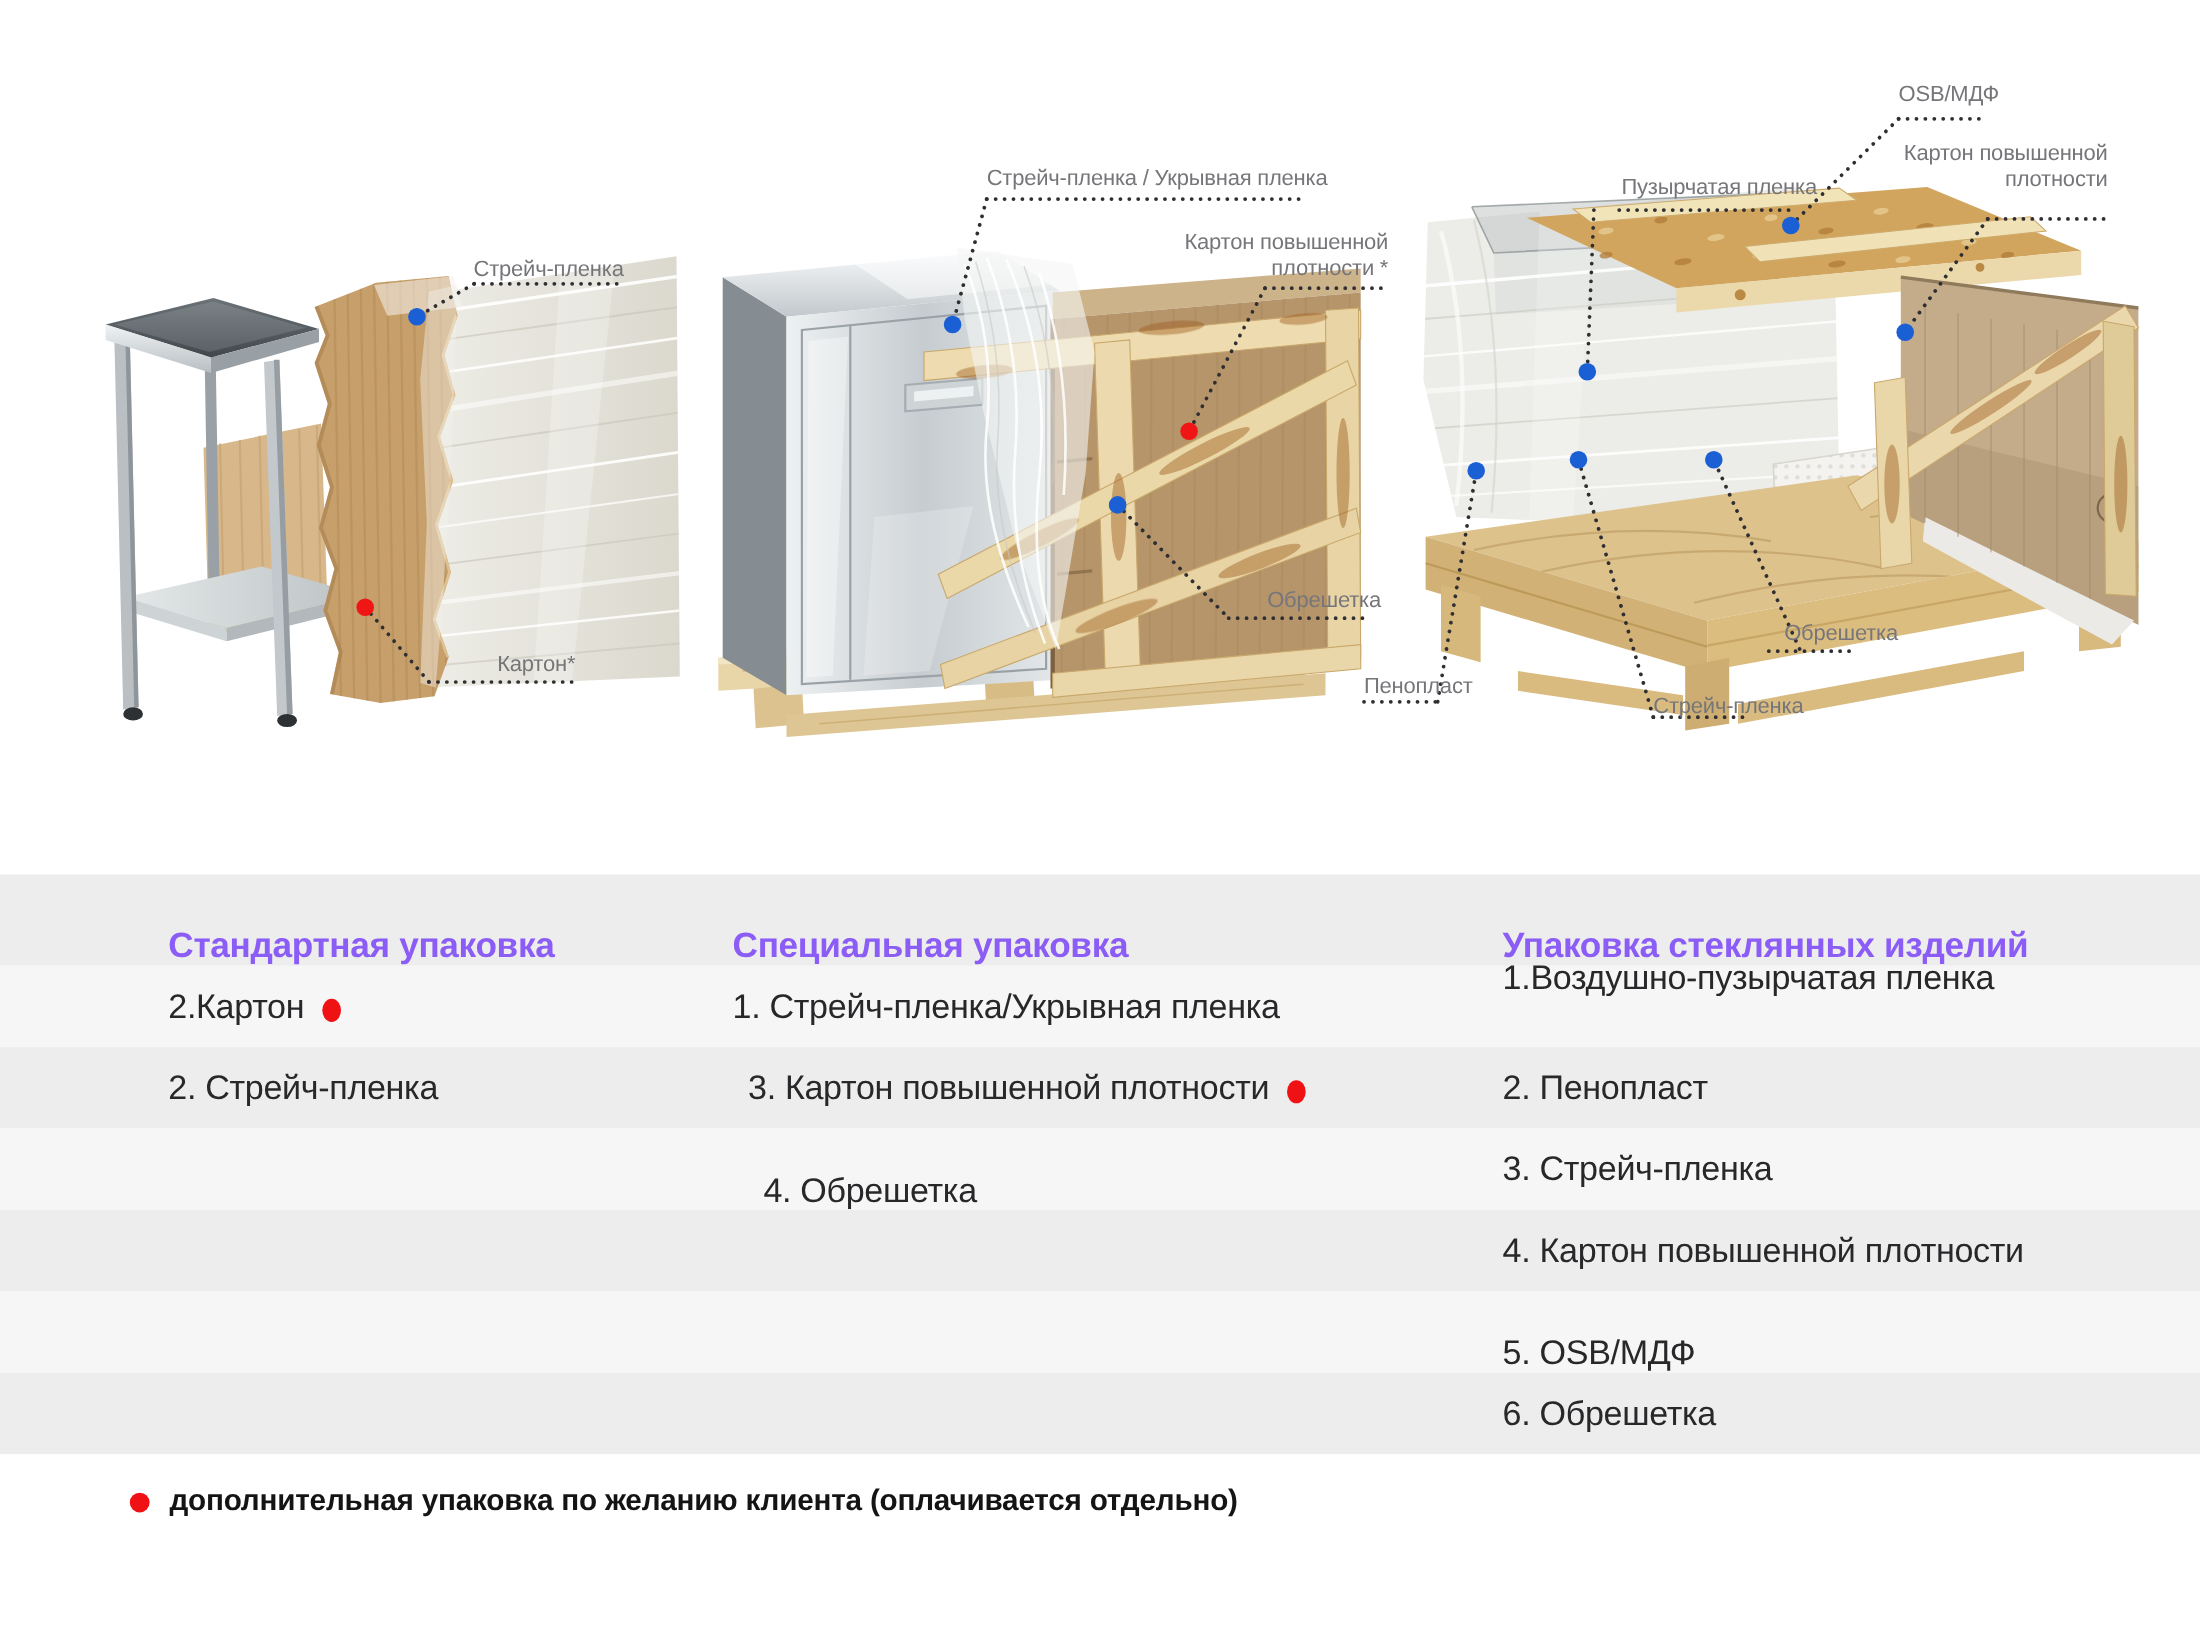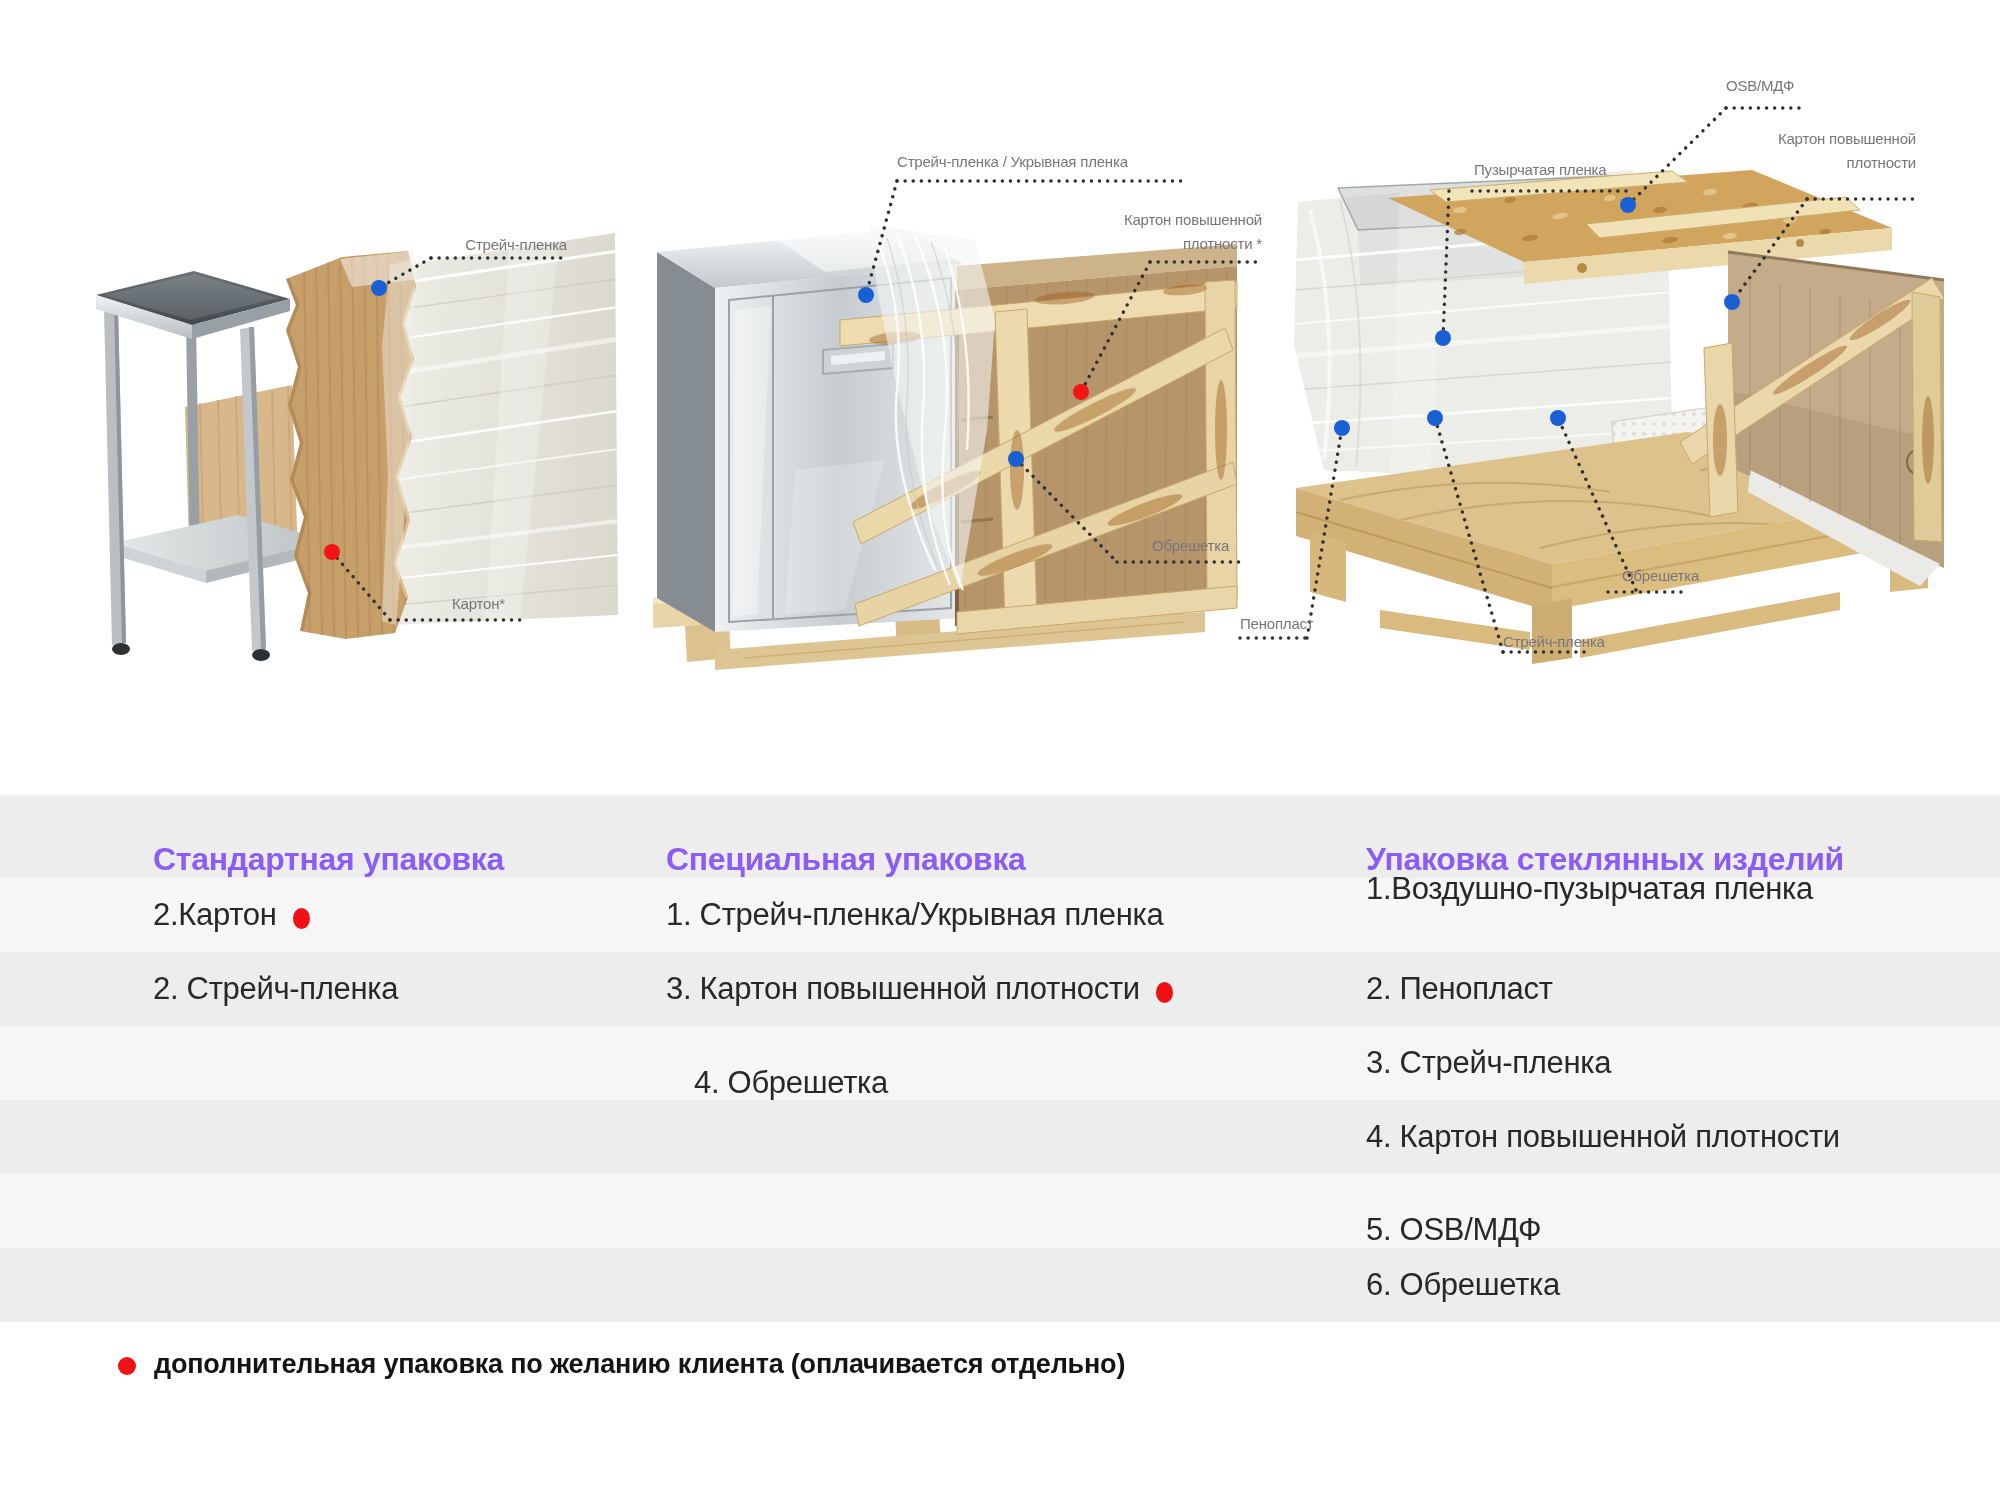--- a/index.html
+++ b/index.html
@@ -6,21 +6,21 @@
   body{
     width:2000px;height:1485px;position:relative;overflow:hidden;
     background:#ffffff;
     font-family:"Liberation Sans","DejaVu Sans",sans-serif;
     -webkit-font-smoothing:antialiased;
   }
   .abs{position:absolute;}
   
   .callout-label{
     position:absolute;
-    font-size:15px;line-height:24px;letter-spacing:-0.2px;
+    font-size:20px;line-height:24px;letter-spacing:-0.2px;
     color:#76767a;white-space:nowrap;
   }
   .callout-label.r{text-align:right;}
   
   .dot{
     position:absolute;width:16px;height:16px;border-radius:50%;
   }
   .dot-blue{background:#1a5fd4;}
   .dot-red{background:#f11616;}
   
@@ -465,21 +465,21 @@
     <span>2.Картон</span>
     <span class="inline-dot"></span>
   </div>
   <div class="cell" style="left:153px;top:952px;">
     <span>2. Стрейч-пленка</span>
   </div>
 
   <div class="cell" style="left:666px;top:878px;">
     <span>1. Стрейч-пленка/Укрывная пленка</span>
   </div>
-  <div class="cell" style="left:666px;top:952px;text-align:right;">
+  <div class="cell" style="left:680px;top:952px;text-align:right;">
     <span>3. Картон повышенной плотности</span>
     <span class="inline-dot"></span>
   </div>
   <div class="cell" style="left:666px;top:1046px;margin-left:28px;">
     <span>4. Обрешетка</span>
   </div>
 
   <div class="cell" style="left:1366px;top:852px;">
     <span>1.Воздушно-пузырчатая пленка</span>
   </div>

